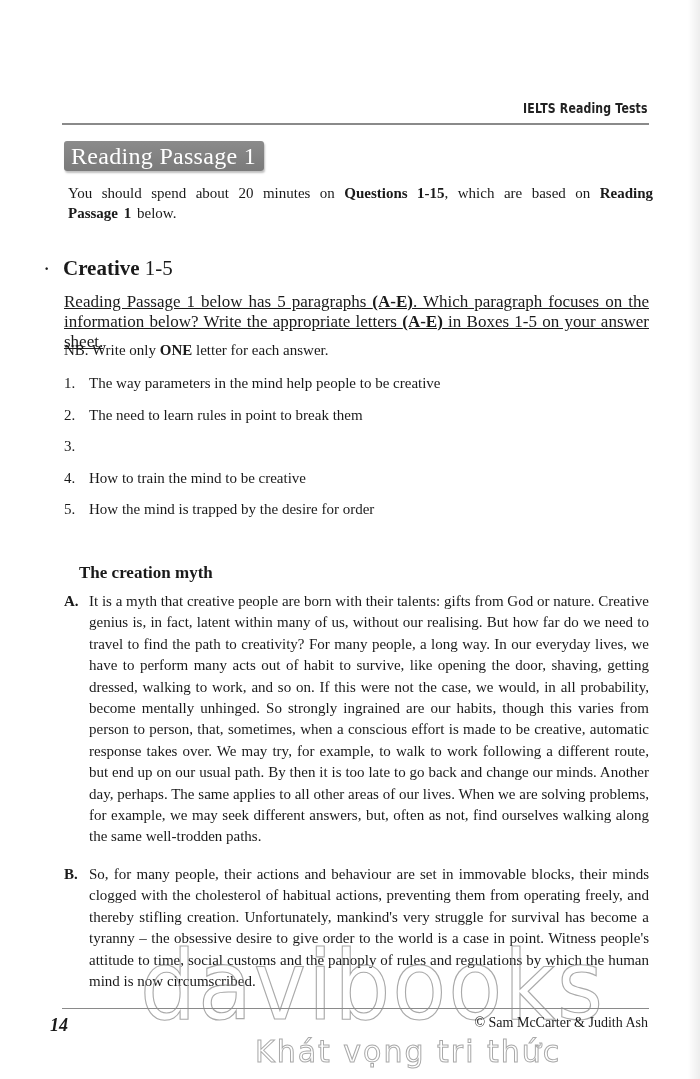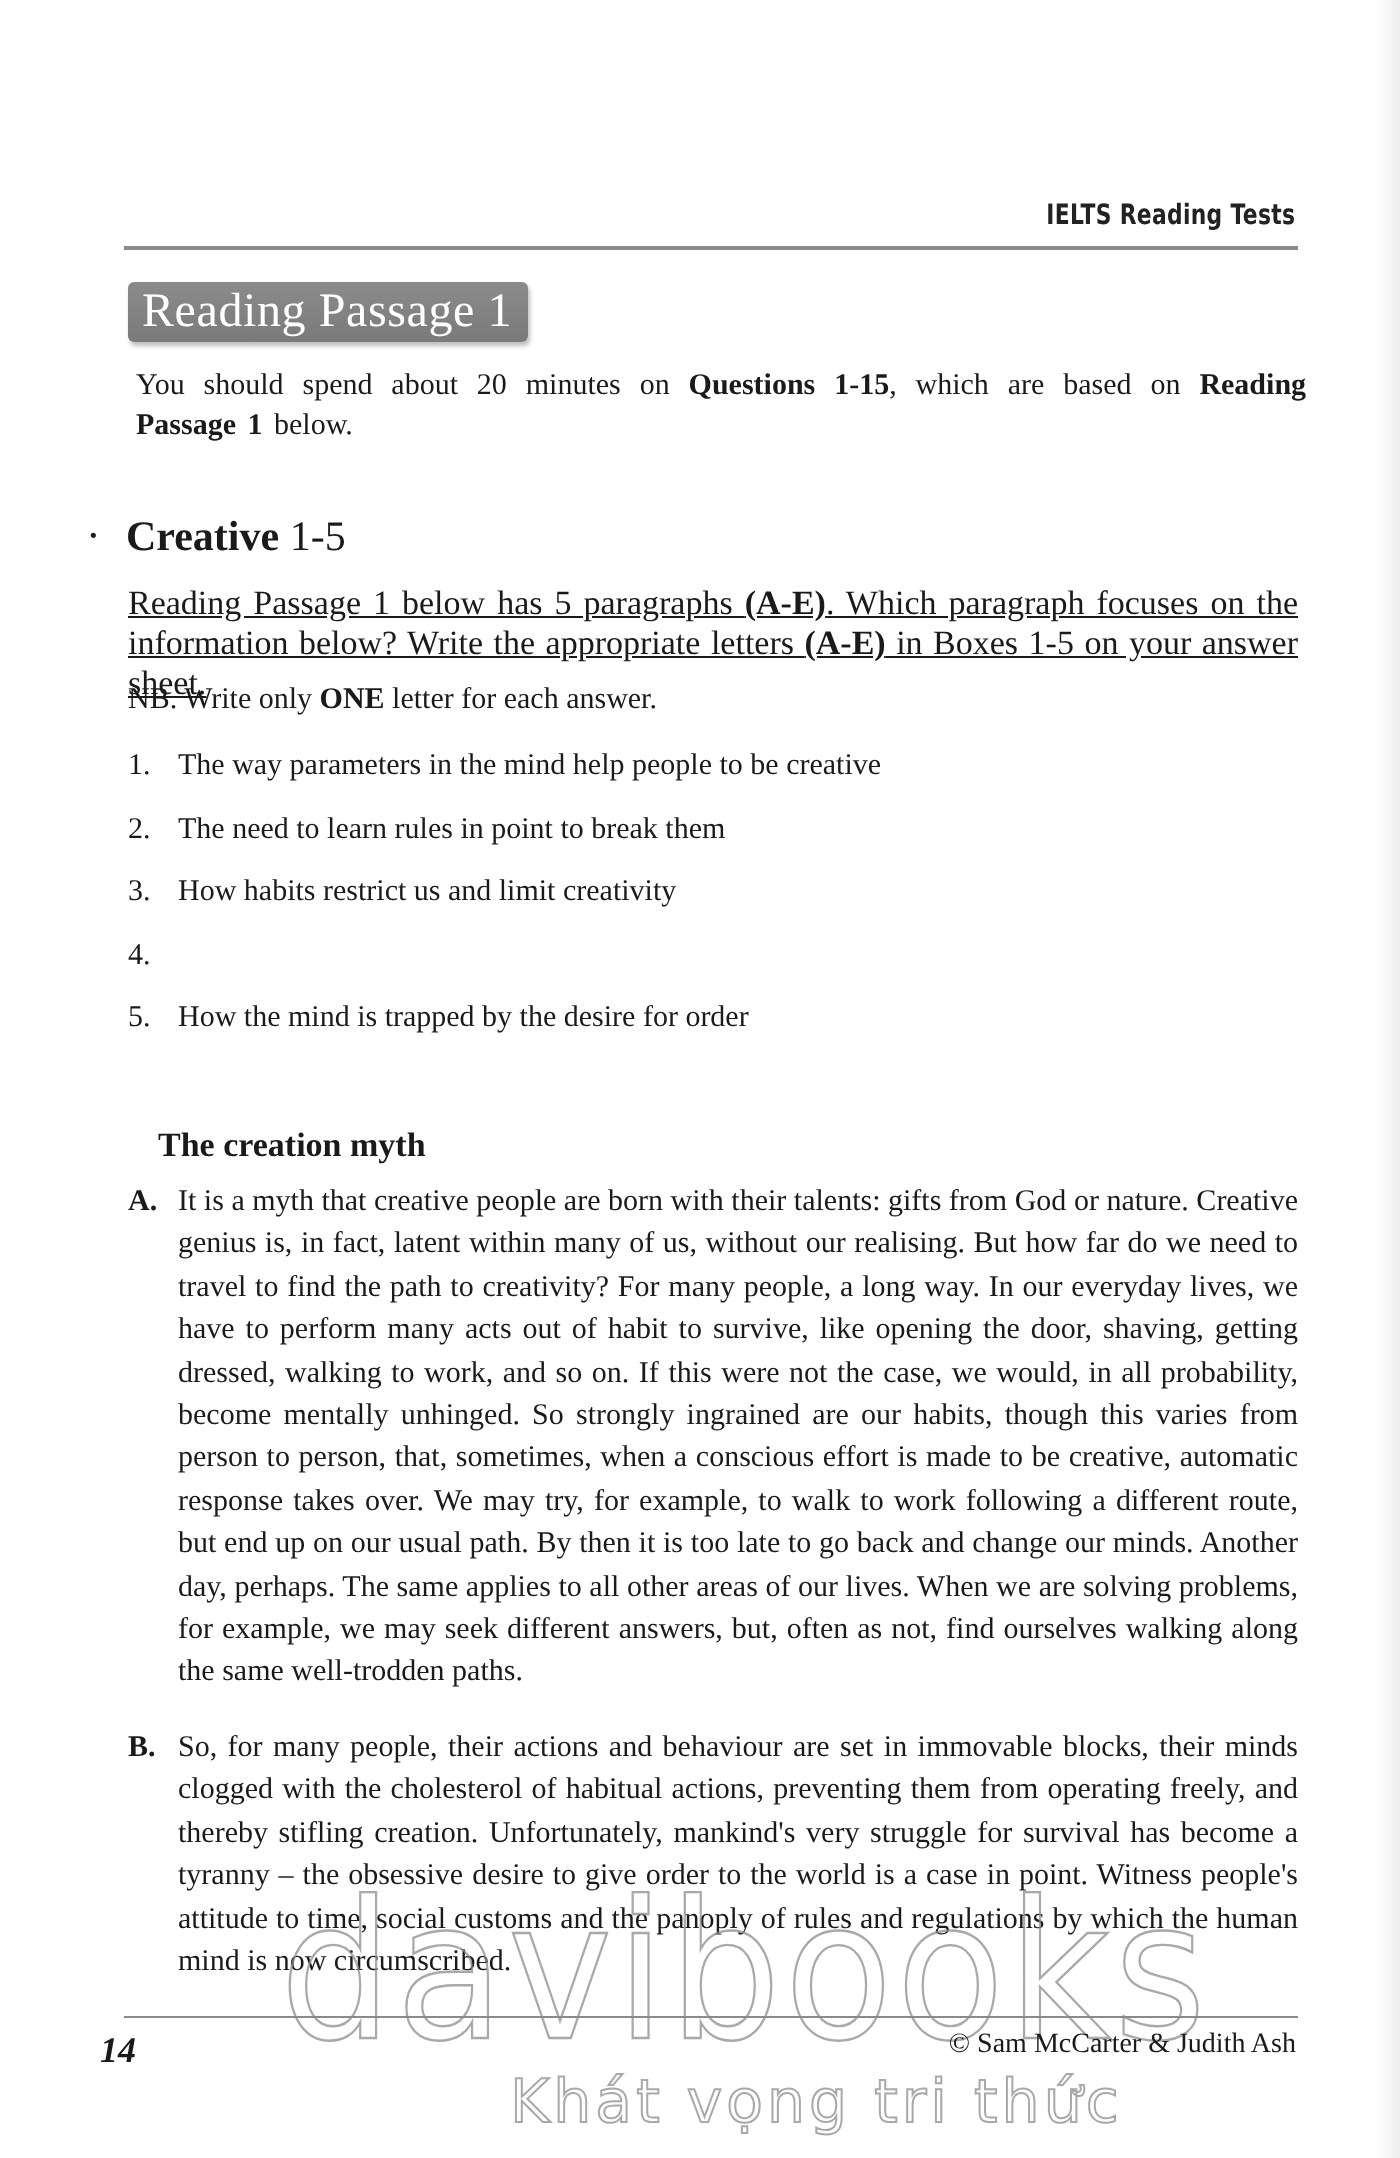--- a/index.html
+++ b/index.html
@@ -222,24 +222,24 @@
   <li>
     <span class="num">1.</span>
     <span>The way parameters in the mind help people to be creative</span>
   </li>
   <li>
     <span class="num">2.</span>
     <span>The need to learn rules in point to break them</span>
   </li>
   <li>
     <span class="num">3.</span>
-    <span>How habits restrict us and limit creativity</span>
   </li>
   <li>
     <span class="num">4.</span>
+    <span>How to train the mind to be creative</span>
   </li>
   <li>
     <span class="num">5.</span>
     <span>How the mind is trapped by the desire for order</span>
   </li>
 </ol>
 
 <h2 class="section-title" style="margin:15px">The creation myth</h2>
 
 <div class="para para-a">

